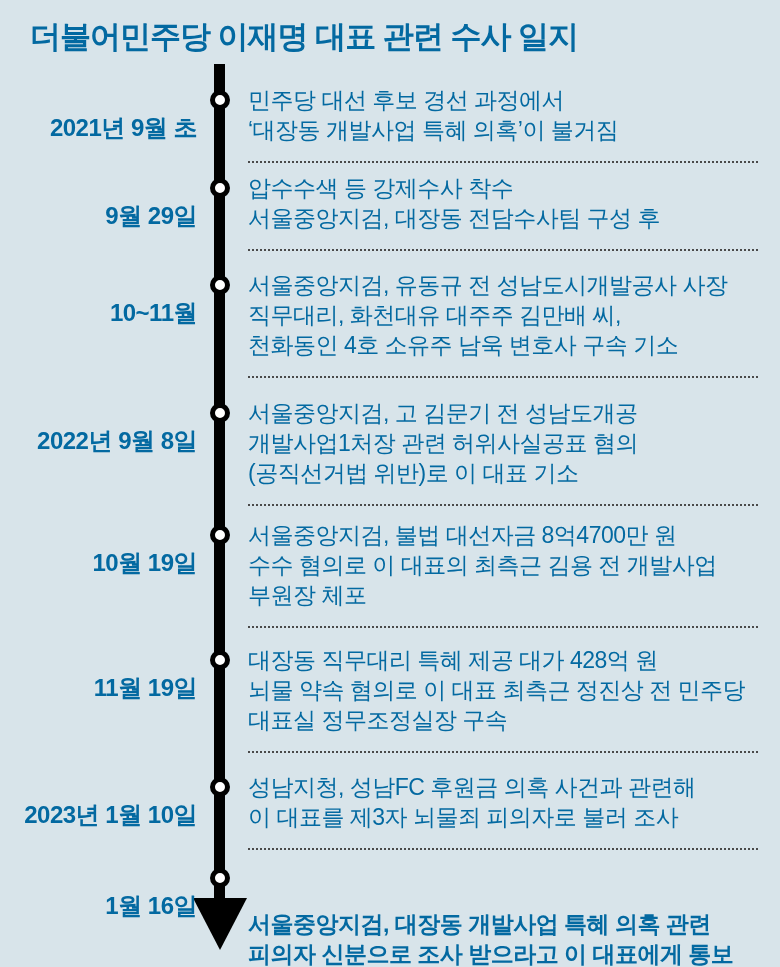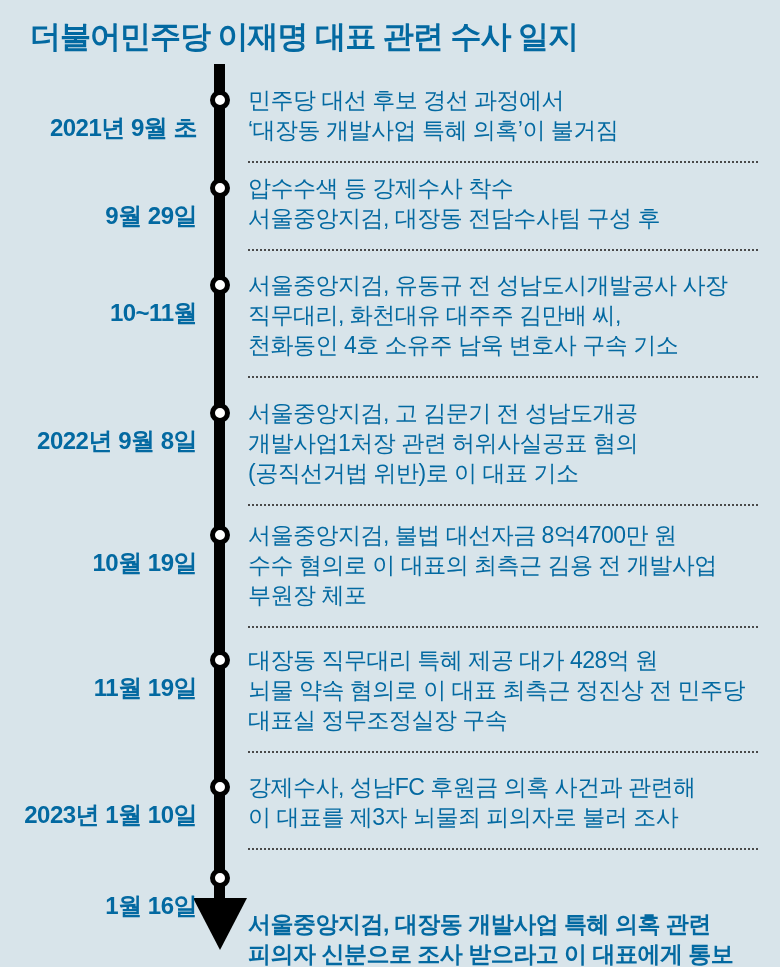--- a/index.html
+++ b/index.html
@@ -149,21 +149,21 @@
           <div class="text-line">대장동 직무대리 특혜 제공 대가 428억 원</div>
           <div class="text-line">뇌물 약속 혐의로 이 대표 최측근 정진상 전 민주당</div>
           <div class="text-line">대표실 정무조정실장 구속</div>
         </div>
     <div class="separator"></div>
   </div>
       <div class="entry" style="top: 772px;">
     <div class="date">2023년 1월 10일</div>
     <div class="marker"></div>
     <div class="content">
-          <div class="text-line">강제수사, 성남FC 후원금 의혹 사건과 관련해</div>
+          <div class="text-line">성남지청, 성남FC 후원금 의혹 사건과 관련해</div>
           <div class="text-line">이 대표를 제3자 뇌물죄 피의자로 불러 조사</div>
         </div>
     <div class="separator"></div>
   </div>
       <div class="entry" style="top: 863px;">
     <div class="date">1월 16일</div>
     <div class="marker"></div>
     <div class="content emphasis">
           <div class="text-line">서울중앙지검, 대장동 개발사업 특혜 의혹 관련</div>
           <div class="text-line">피의자 신분으로 조사 받으라고 이 대표에게 통보</div>

